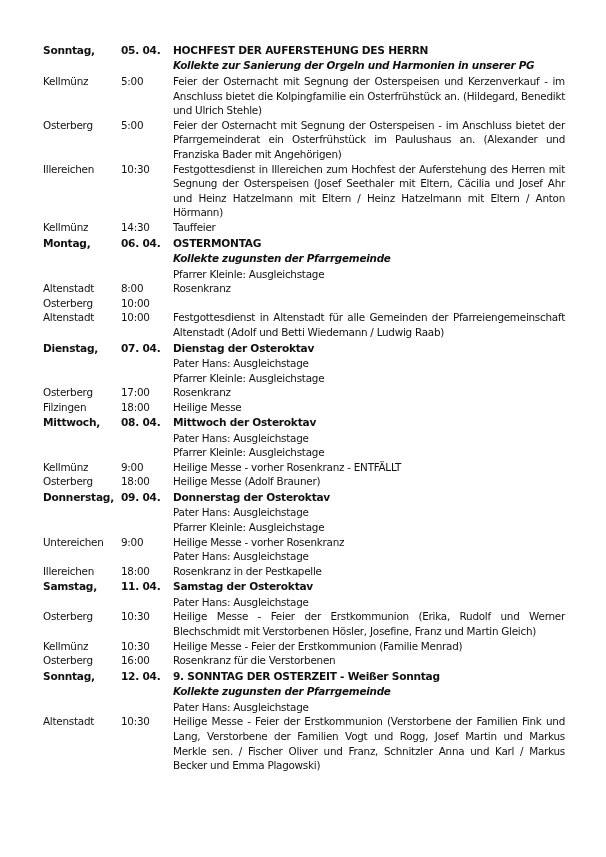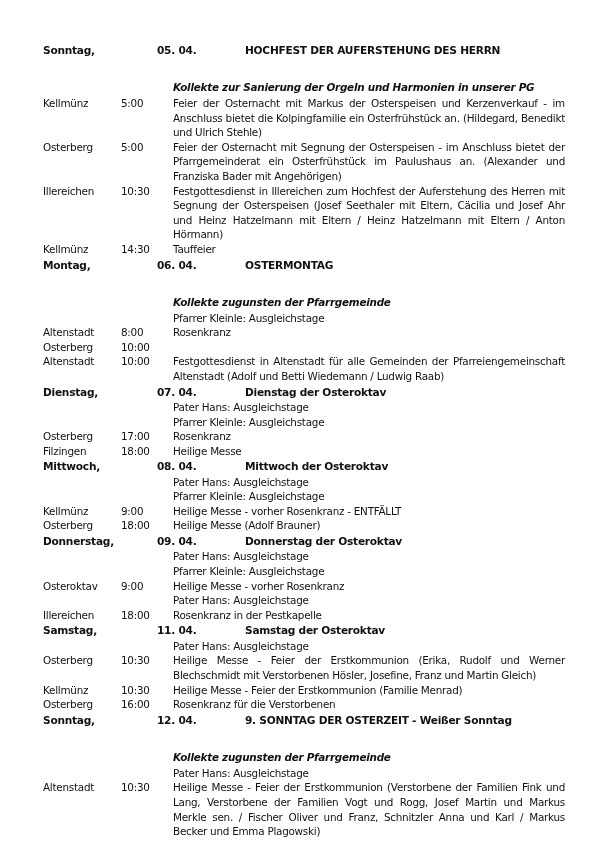--- a/index.html
+++ b/index.html
@@ -1,47 +1,47 @@
 <!DOCTYPE html>
 <html><head>
 <meta charset="utf-8">
 <style>
   html, body { margin: 0; padding: 0; background: #ffffff; }
   body { width: 606px; height: 857px; position: relative; overflow: hidden;
          font-family: "DejaVu Sans", sans-serif; color: #111; }
   #doc { position: absolute; left: 43px; top: 42px; width: 522px; }
   .row { display: flex; font-size: 10.4px; letter-spacing: -0.25px; line-height: 14.6px; }
-  .row.day { font-weight: bold; line-height: 16.4px; font-size: 10.6px; gap: 36px; }
+  .row.day { font-weight: bold; line-height: 16.4px; font-size: 10.6px; }
   .row.coll { line-height: 15.6px; }
   .c-place { width: 78px; flex: none; white-space: nowrap; }
   .c-time { width: 35px; flex: none; text-align: left; white-space: nowrap; }
   .c-desc { flex: 1; margin-left: 17px; text-align: justify; }
   .row.day .c-place { width: 78px; }
-  .coll .c-desc { font-style: italic; font-weight: bold; margin-top: 22px; }
+  .coll .c-desc { font-style: italic; font-weight: bold; }
   .day .c-time { text-align: left; }
 </style>
 </head>
 <body>
 
 <div id="doc">
     <div class="day-section">
       <div class="row day">
         <span class="c-place">Sonntag,</span>
         <span class="c-time">05. 04.</span>
         <span class="c-desc">HOCHFEST DER AUFERSTEHUNG DES HERRN</span>
       </div>
       <div class="row coll">
         <span class="c-place"></span>
         <span class="c-time"></span>
         <span class="c-desc">Kollekte zur Sanierung der Orgeln und Harmonien in unserer PG</span>
       </div>
       <div class="row event">
         <span class="c-place">Kellmünz</span>
         <span class="c-time">5:00</span>
-        <span class="c-desc">Feier der Osternacht mit Markus der Osterspeisen und Kerzenverkauf - im Anschluss bietet die Kolpingfamilie ein Osterfrühstück an.  (Hildegard, Benedikt und Ulrich Stehle)</span>
+        <span class="c-desc">Feier der Osternacht mit Segnung der Osterspeisen und Kerzenverkauf - im Anschluss bietet die Kolpingfamilie ein Osterfrühstück an.  (Hildegard, Benedikt und Ulrich Stehle)</span>
       </div>
       <div class="row event">
         <span class="c-place">Osterberg</span>
         <span class="c-time">5:00</span>
         <span class="c-desc">Feier der Osternacht mit Segnung der Osterspeisen - im Anschluss bietet der Pfarrgemeinderat ein Osterfrühstück im Paulushaus an.  (Alexander und Franziska Bader mit Angehörigen)</span>
       </div>
       <div class="row event">
         <span class="c-place">Illereichen</span>
         <span class="c-time">10:30</span>
         <span class="c-desc">Festgottesdienst in Illereichen zum Hochfest der Auferstehung des Herren mit Segnung der Osterspeisen (Josef Seethaler mit Eltern, Cäcilia und Josef Ahr und Heinz Hatzelmann mit Eltern / Heinz Hatzelmann mit Eltern / Anton Hörmann)</span>
@@ -147,21 +147,21 @@
         <span class="c-place"></span>
         <span class="c-time"></span>
         <span class="c-desc">Pater Hans: Ausgleichstage</span>
       </div>
       <div class="row note">
         <span class="c-place"></span>
         <span class="c-time"></span>
         <span class="c-desc">Pfarrer Kleinle: Ausgleichstage</span>
       </div>
       <div class="row event">
-        <span class="c-place">Osteroktav</span>
+        <span class="c-place">Untereichen</span>
         <span class="c-time">9:00</span>
         <span class="c-desc">Heilige Messe - vorher Rosenkranz</span>
       </div>
     </div>
     <div class="day-section">
       <div class="row note">
         <span class="c-place"></span>
         <span class="c-time"></span>
         <span class="c-desc">Pater Hans: Ausgleichstage</span>
       </div>

